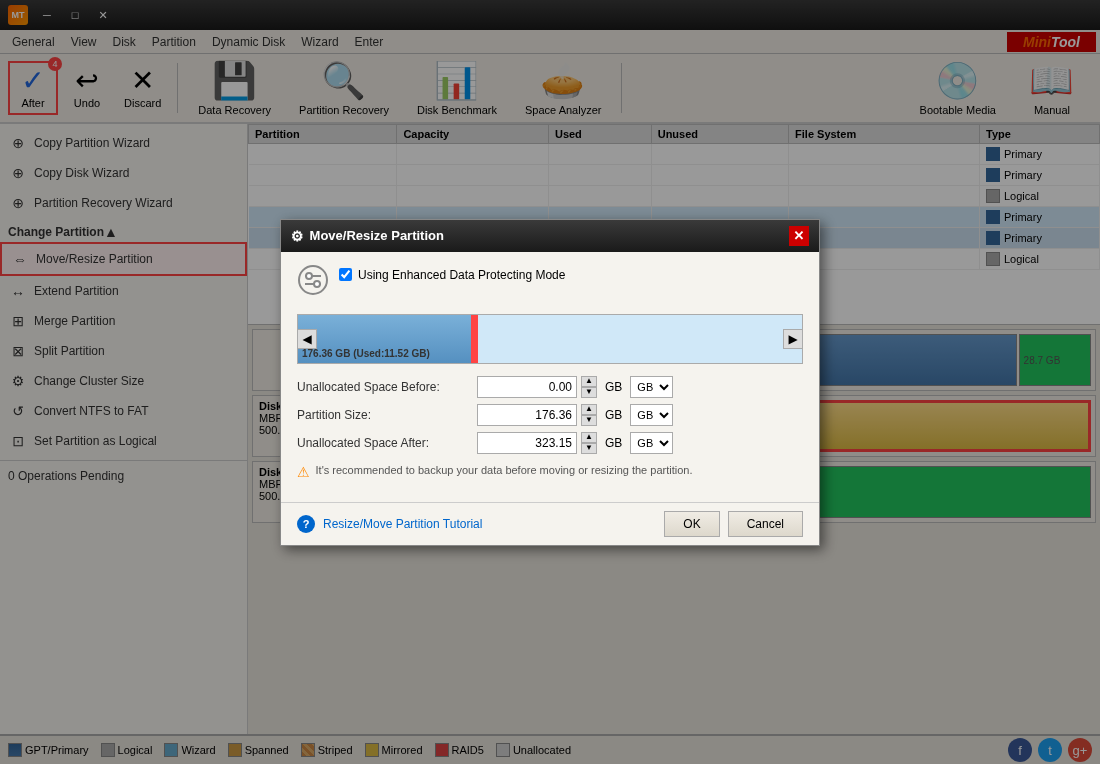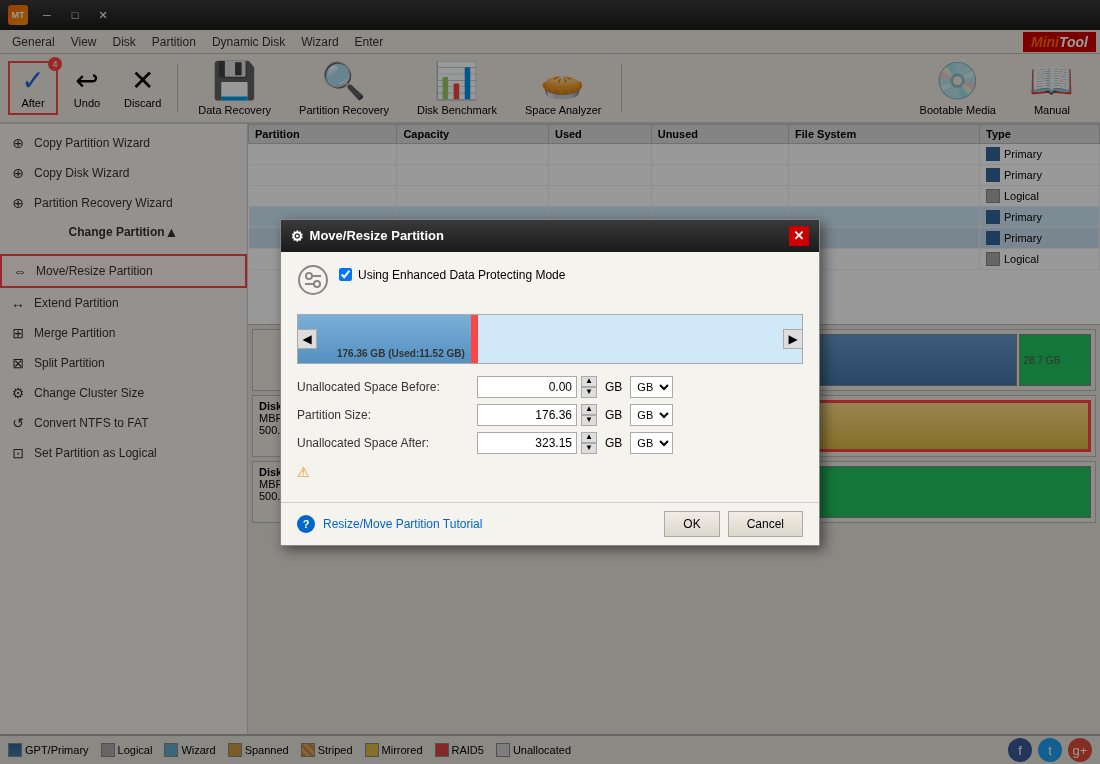--- a/index.html
+++ b/index.html
@@ -8,21 +8,21 @@
     
     .title-bar { background: linear-gradient(to bottom, #3a3a3a, #1a1a1a); height: 30px; display: flex; align-items: center; padding: 0 8px; color: white; }
     .title-bar-icon { width: 20px; height: 20px; background: linear-gradient(135deg, #ff6600, #ff9900); border-radius: 3px; margin-right: 6px; display: flex; align-items: center; justify-content: center; font-size: 10px; color: white; font-weight: bold; }
     .title-bar-text { flex: 1; font-size: 12px; }
     .title-bar-controls { display: flex; gap: 2px; }
     .title-btn { width: 26px; height: 18px; display: flex; align-items: center; justify-content: center; color: white; cursor: pointer; font-size: 11px; }
 
     
     .menu-bar { background: #f0ece4; height: 24px; display: flex; align-items: center; padding: 0 4px; border-bottom: 1px solid #bbb; }
     .menu-item { padding: 2px 8px; font-size: 12px; cursor: pointer; color: #333; }
-    .minitool-logo { margin-left: auto; background: #cc0000; color: white; font-weight: bold; font-size: 14px; padding: 2px 8px; font-style: italic; }
+    .minitool-logo { margin-left: auto; background: #cc0000; color: white; font-weight: bold; font-size: 14px; padding: 2px 16px; font-style: italic; }
     .minitool-logo span { color: #ff6600; }
 
     
     .toolbar { background: #f0ece4; height: 70px; display: flex; align-items: center; padding: 4px 8px; border-bottom: 2px solid #ccc; gap: 4px; }
     .toolbar-btn { display: flex; flex-direction: column; align-items: center; padding: 4px 8px; cursor: pointer; min-width: 50px; }
     .toolbar-btn .icon { font-size: 28px; line-height: 1; }
     .toolbar-btn .label { font-size: 11px; margin-top: 2px; }
     .toolbar-sep { width: 1px; height: 50px; background: #bbb; margin: 0 4px; }
     .apply-btn { border: 2px solid #ff4444; }
     .toolbar-large { display: flex; flex-direction: column; align-items: center; padding: 4px 12px; cursor: pointer; min-width: 80px; }
@@ -30,21 +30,21 @@
     .toolbar-large .label { font-size: 11px; margin-top: 2px; }
 
     
     .main { display: flex; height: calc(764px - 30px - 24px - 70px - 30px); }
 
     
     .sidebar { width: 248px; background: #f5f3ee; border-right: 1px solid #ccc; overflow-y: auto; padding: 4px 0; flex-shrink: 0; }
     .sidebar-item { display: flex; align-items: center; padding: 5px 8px; cursor: pointer; font-size: 12px; color: #333; }
     .sidebar-item.active { border: 2px solid #ff4444; background: #fff0f0; }
     .sidebar-item .si-icon { width: 20px; height: 20px; margin-right: 6px; display: flex; align-items: center; justify-content: center; font-size: 14px; flex-shrink: 0; }
-    .sidebar-section { padding: 6px 8px 14px 8px; font-weight: bold; color: #333; font-size: 12px; display: flex; align-items: center; justify-content: center; }
+    .sidebar-section { padding: 6px 8px 2px 8px; font-weight: bold; color: #333; font-size: 12px; display: flex; align-items: center; justify-content: flex-start; }
     .sidebar-expand { cursor: pointer; font-size: 14px; }
     .ops-pending { padding: 8px; font-size: 12px; color: #333; border-top: 1px solid #ccc; margin-top: 4px; }
 
     
     .content { flex: 1; display: flex; flex-direction: column; background: #e8e4dc; overflow: hidden; }
     .content-table { flex: 1; overflow-y: auto; background: white; }
     table { width: 100%; border-collapse: collapse; font-size: 11px; }
     table th { background: #ddd; padding: 3px 6px; border: 1px solid #bbb; text-align: left; }
     table td { padding: 3px 6px; border-bottom: 1px solid #eee; border-right: 1px solid #eee; }
     .type-badge { display: flex; align-items: center; gap: 4px; }
@@ -89,21 +89,21 @@
     .modal-title .m-icon { margin-right: 6px; font-size: 14px; }
     .modal-close { margin-left: auto; cursor: pointer; width: 20px; height: 20px; display: flex; align-items: center; justify-content: center; background: #c00; font-size: 13px; }
     .modal-body { padding: 12px 16px; }
     .modal-info { display: flex; align-items: flex-start; gap: 10px; margin-bottom: 12px; }
     .modal-info-icon { font-size: 24px; flex-shrink: 0; }
     .modal-check { display: flex; align-items: center; gap: 6px; font-size: 12px; margin-top: 4px; }
     .modal-section-title { font-size: 12px; font-weight: bold; margin-bottom: 8px; color: #333; }
     .partition-bar-container { position: relative; height: 50px; background: #d0e8f8; border: 1px solid #aaa; margin-bottom: 12px; display: flex; align-items: stretch; }
     .part-used-bar { background: linear-gradient(to bottom, #7ab0d8, #5590c0); width: 35%; display: flex; align-items: center; justify-content: center; color: white; font-size: 10px; font-weight: bold; border-right: 3px solid #ff4444; }
     .part-free-bar { flex: 1; background: #d0e8f8; }
-    .part-bar-label { position: absolute; bottom: 4px; left: 4px; font-size: 10px; color: #333; font-weight: bold; margin-left: 35px; }
+    .part-bar-label { position: absolute; bottom: 4px; left: 4px; font-size: 10px; color: #333; font-weight: bold; }
     .nav-btn { position: absolute; top: 50%; transform: translateY(-50%); width: 20px; height: 20px; background: #ddd; border: 1px solid #aaa; cursor: pointer; display: flex; align-items: center; justify-content: center; font-size: 12px; z-index: 10; }
     .nav-left { left: -1px; }
     .nav-right { right: -1px; }
     .form-row { display: flex; align-items: center; margin-bottom: 6px; }
     .form-label { width: 180px; font-size: 12px; color: #333; }
     .form-input { display: flex; align-items: center; gap: 4px; }
     .num-input { width: 100px; height: 22px; border: 1px solid #aaa; padding: 0 4px; font-size: 12px; text-align: right; background: white; }
     .spin-btns { display: flex; flex-direction: column; }
     .spin-btn { width: 16px; height: 11px; background: #ddd; border: 1px solid #aaa; cursor: pointer; display: flex; align-items: center; justify-content: center; font-size: 8px; line-height: 1; }
     .unit-select { height: 22px; border: 1px solid #aaa; background: white; font-size: 11px; padding: 0 2px; }
@@ -236,20 +236,23 @@
     </div>
     <div class="sidebar-item">
       <div class="si-icon">↺</div>
       <span>Convert NTFS to FAT</span>
     </div>
     <div class="sidebar-item">
       <div class="si-icon">⊡</div>
       <span>Set Partition as Logical</span>
     </div>
 
+    <div class="ops-pending">
+      <span>0 Operations Pending</span>
+    </div>
   </div>
 
   <div class="content">
 
     <div class="content-table" style="max-height: 200px;">
       <table>
         <thead>
           <tr>
             <th>Partition</th>
             <th>Capacity</th>
@@ -502,20 +505,21 @@
           </div>
           <span style="margin:0 4px;">GB</span>
           <select class="unit-select">
             <option>GB</option><option>MB</option>
           </select>
         </div>
       </div>
 
       <div class="warning-row">
         <span class="warn-icon">⚠</span>
+        <span>It's recommended to backup your data before moving or resizing the partition.</span>
       </div>
     </div>
 
     <div class="modal-footer">
       <div class="help-circle">?</div>
       <a class="help-link">
         <span>Resize/Move Partition Tutorial</span>
       </a>
       <div class="spacer"></div>
       <button class="modal-btn">OK</button>

